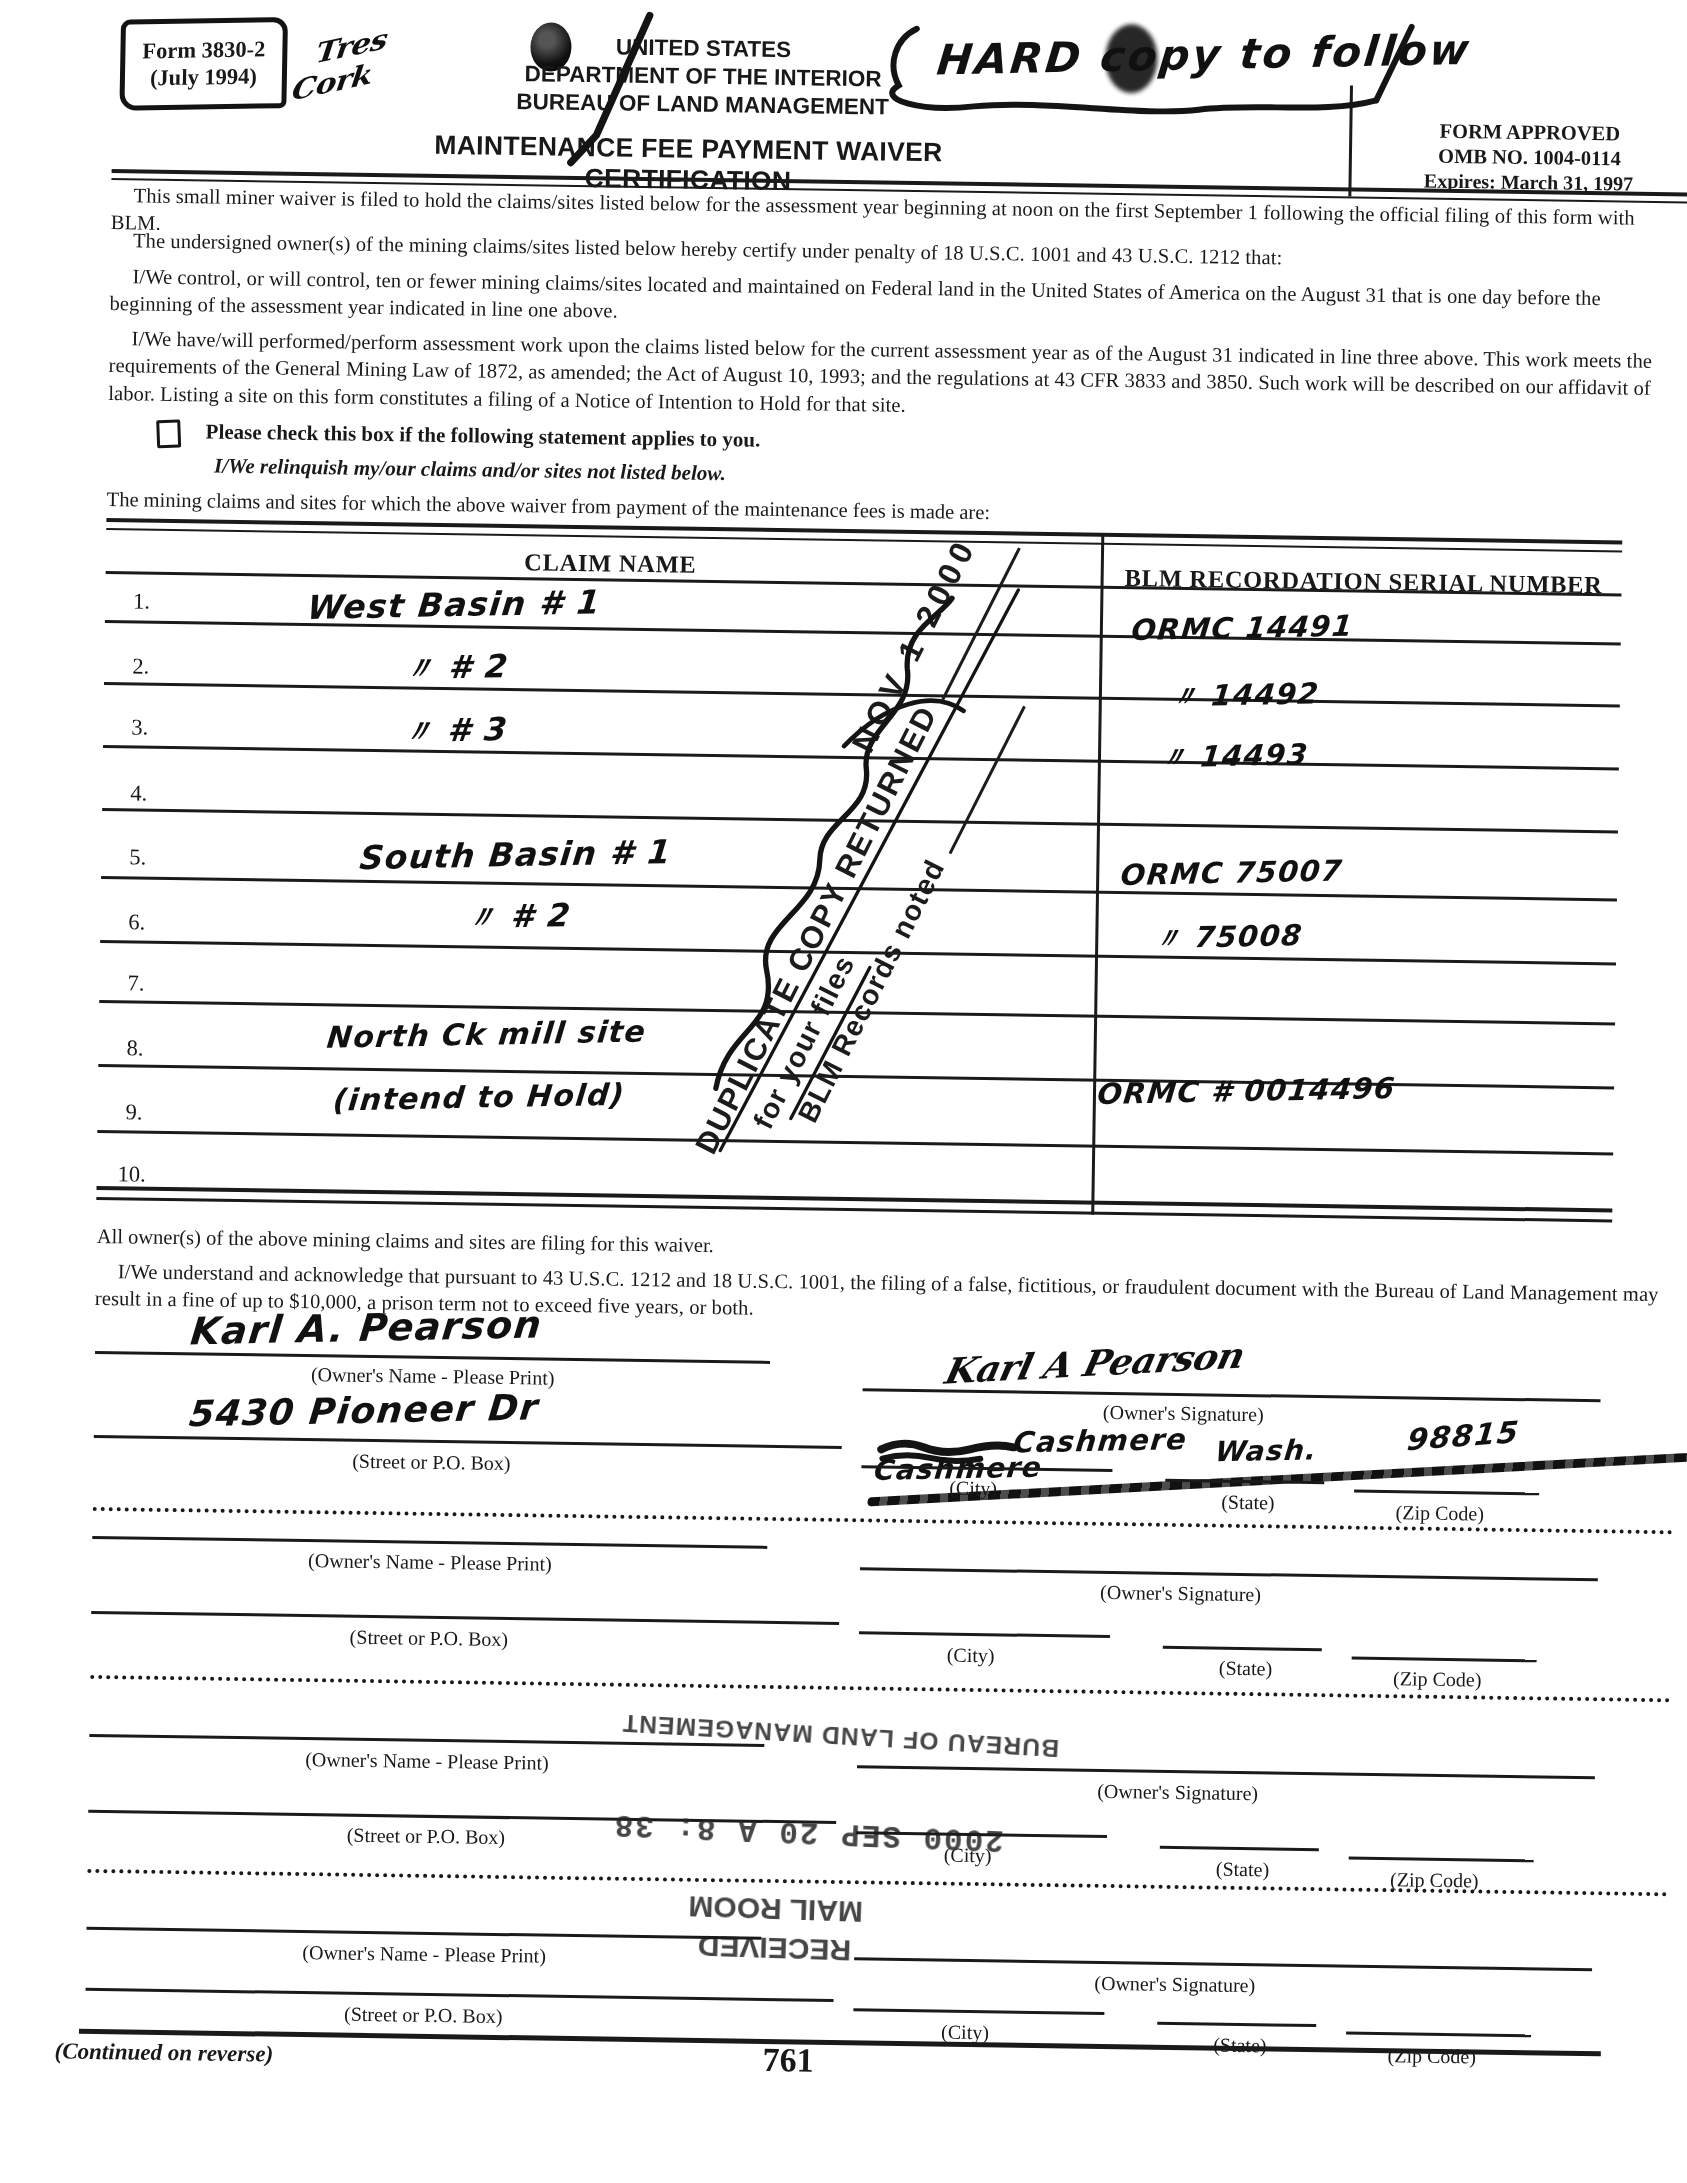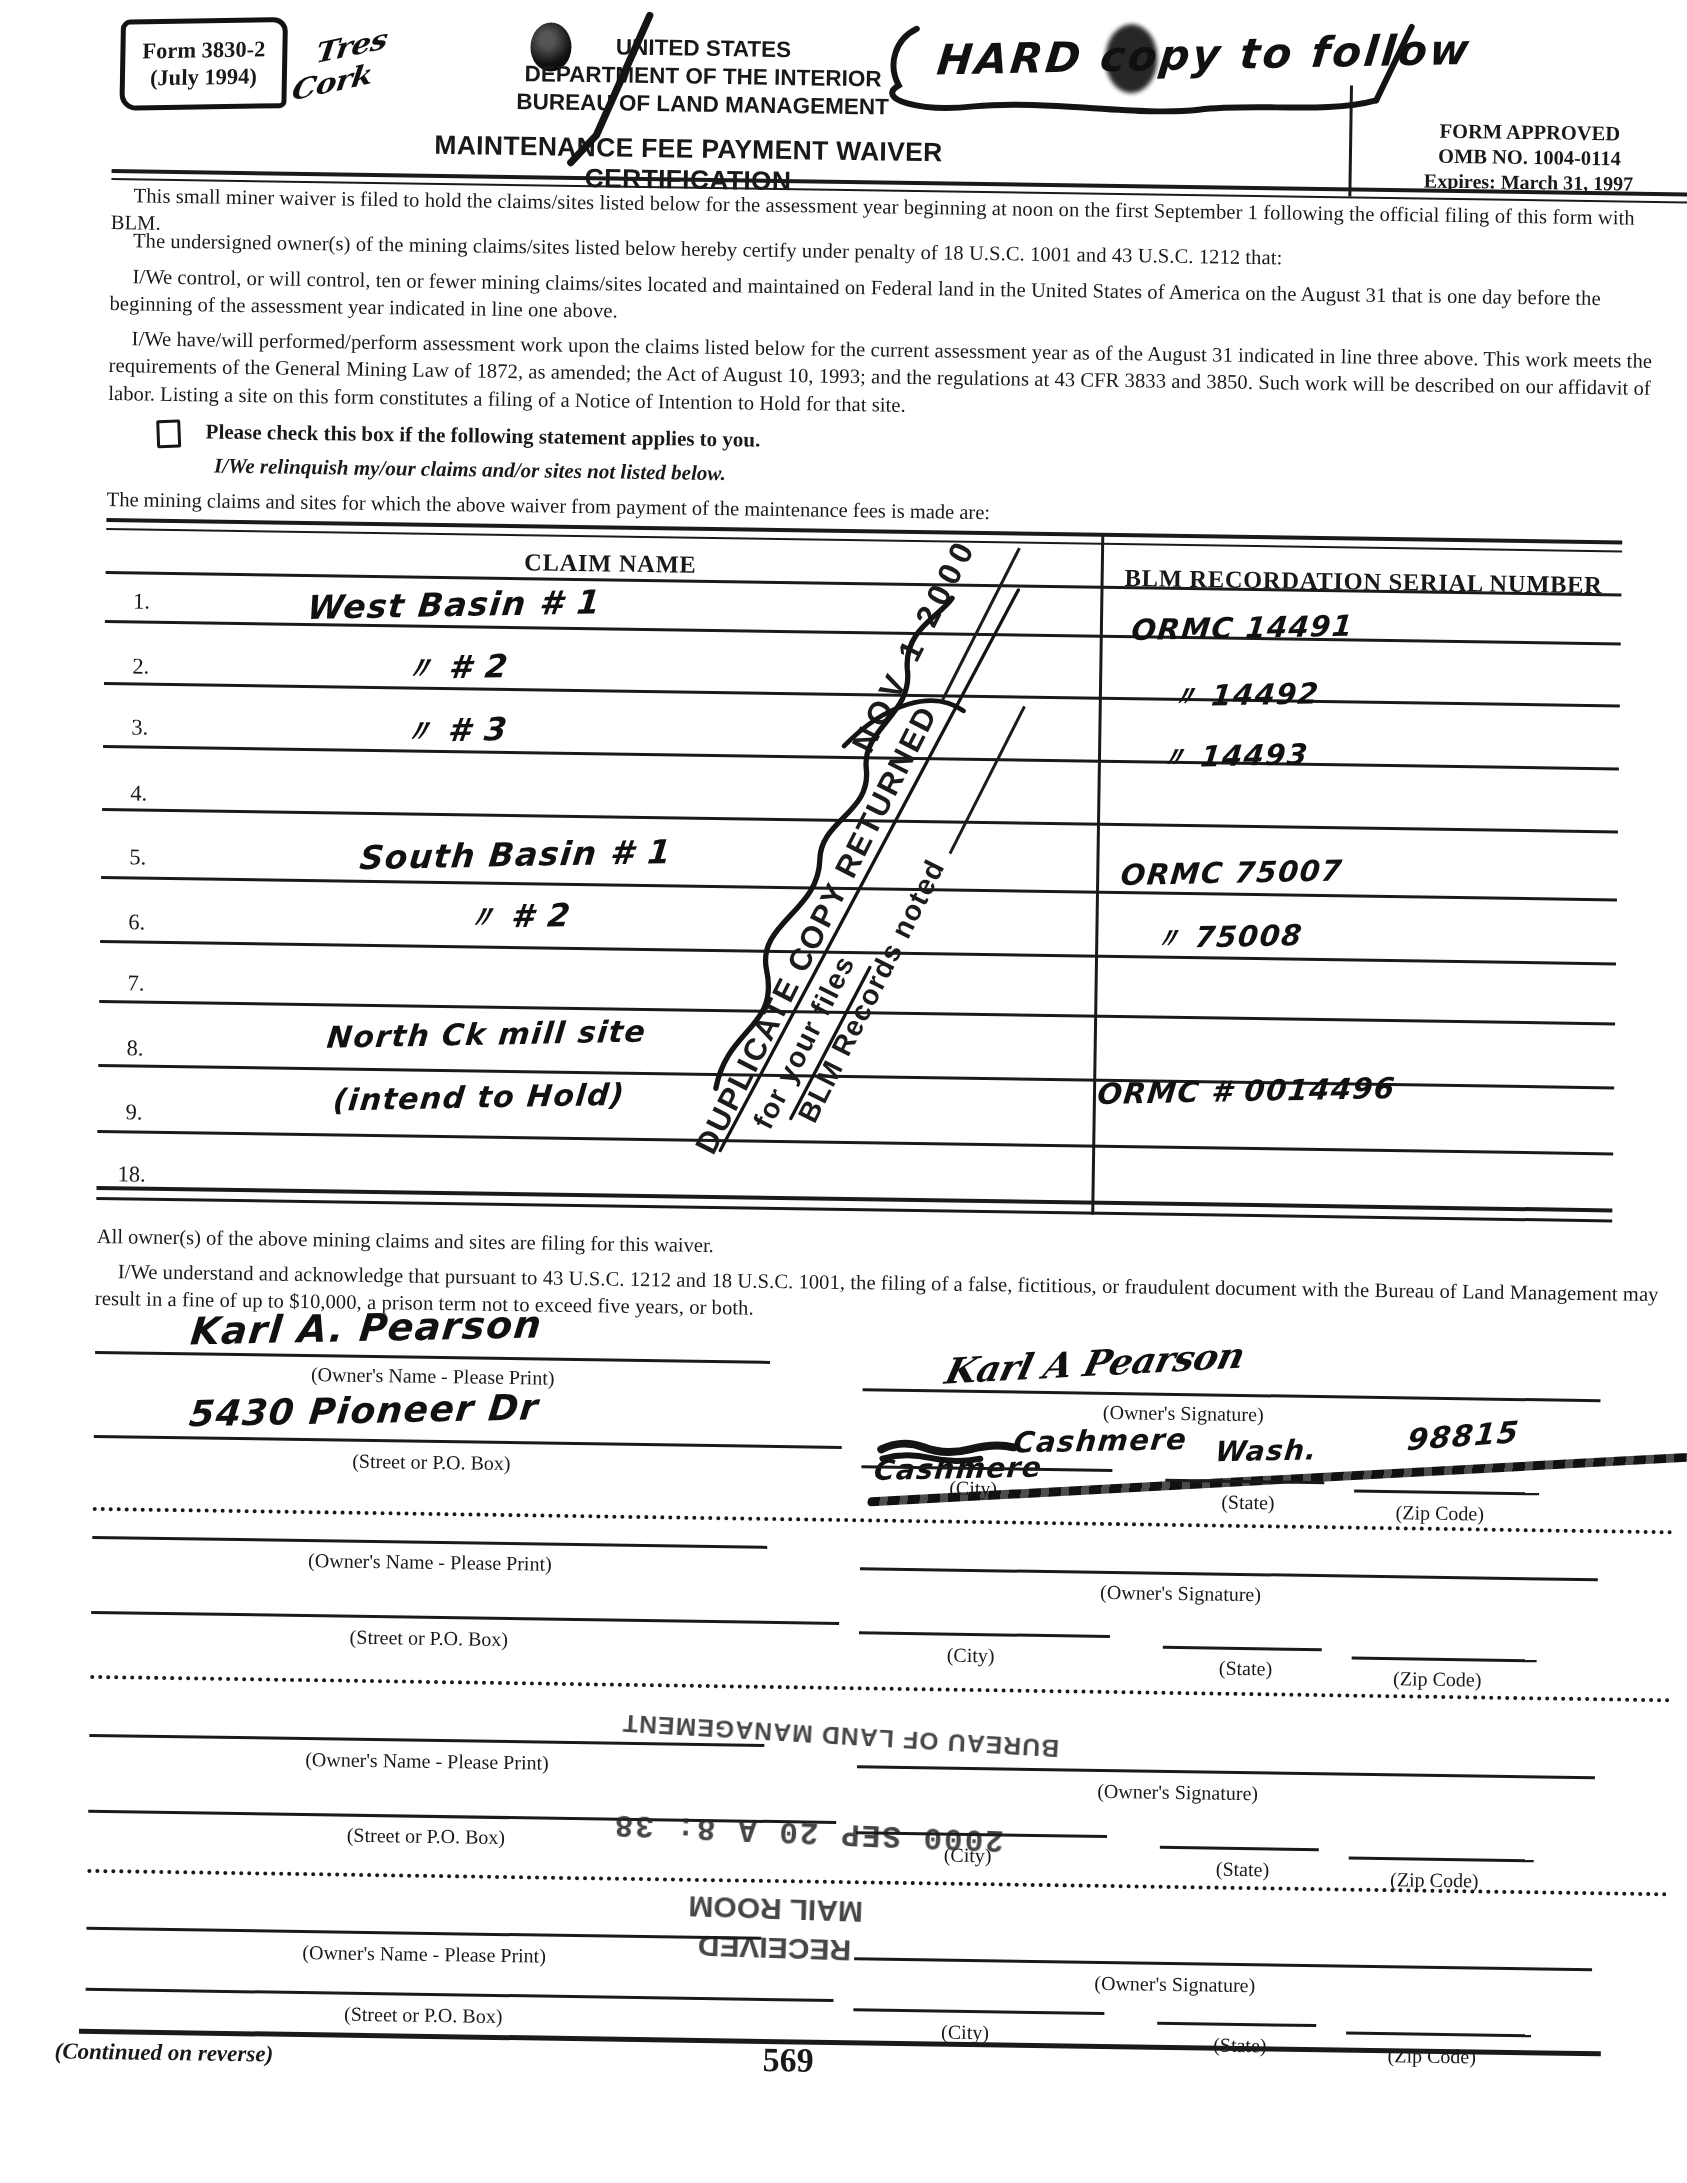--- a/index.html
+++ b/index.html
@@ -110,21 +110,21 @@
 
   <div class="rnum" style="left:126px;top:599px">1.</div>
   <div class="rnum" style="left:126px;top:664px">2.</div>
   <div class="rnum" style="left:126px;top:725px">3.</div>
   <div class="rnum" style="left:126px;top:791px">4.</div>
   <div class="rnum" style="left:126px;top:855px">5.</div>
   <div class="rnum" style="left:126px;top:920px">6.</div>
   <div class="rnum" style="left:126px;top:981px">7.</div>
   <div class="rnum" style="left:126px;top:1046px">8.</div>
   <div class="rnum" style="left:126px;top:1110px">9.</div>
-  <div class="rnum" style="left:119px;top:1172px">18.</div>
+  <div class="rnum" style="left:119px;top:1172px">10.</div>
 
   <div class="hw" style="left:301px;top:591px;font-size:33px">West Basin  # 1</div>
   <div class="hw" style="left:397px;top:652px;font-size:32px">〃      # 2</div>
   <div class="hw" style="left:397px;top:715px;font-size:32px">〃      # 3</div>
   <div class="hw" style="left:357px;top:840px;font-size:33px">South Basin  # 1</div>
   <div class="hw" style="left:463px;top:900px;font-size:32px">〃      # 2</div>
   <div class="hw" style="left:327px;top:1022px;font-size:30px">North Ck mill site</div>
   <div class="hw" style="left:334px;top:1085px;font-size:30px">(intend to Hold)</div>
 
   <div class="hw" style="left:1125px;top:605px;font-size:29px">ORMC  14491</div>
@@ -233,17 +233,17 @@
   <div class="lab" style="left:437px;top:2010px">(Street  or P.O. Box)</div>
   <div class="hline" style="left:867px;top:2008px;width:251px;height:2.6px"></div>
   <div class="lab" style="left:979px;top:2019px">(City)</div>
   <div class="hline" style="left:1171px;top:2017px;width:159px;height:2.6px"></div>
   <div class="lab" style="left:1254px;top:2028px">(State)</div>
   <div class="hline" style="left:1360px;top:2024px;width:185px;height:2.6px"></div>
   <div class="lab" style="left:1446px;top:2036px">(Zip Code)</div>
 
   <div class="hline" style="left:93px;top:2040px;width:1522px;height:4.6px"></div>
   <div class="abs" style="left:69px;top:2050px;font-weight:700;font-style:italic;font-size:23px">(Continued on reverse)</div>
-  <div class="abs" style="left:777px;top:2042px;font-weight:700;font-size:34px">569</div>
+  <div class="abs" style="left:777px;top:2042px;font-weight:700;font-size:34px">761</div>
 
 </div>
 </div>
 
 
 </body></html>

